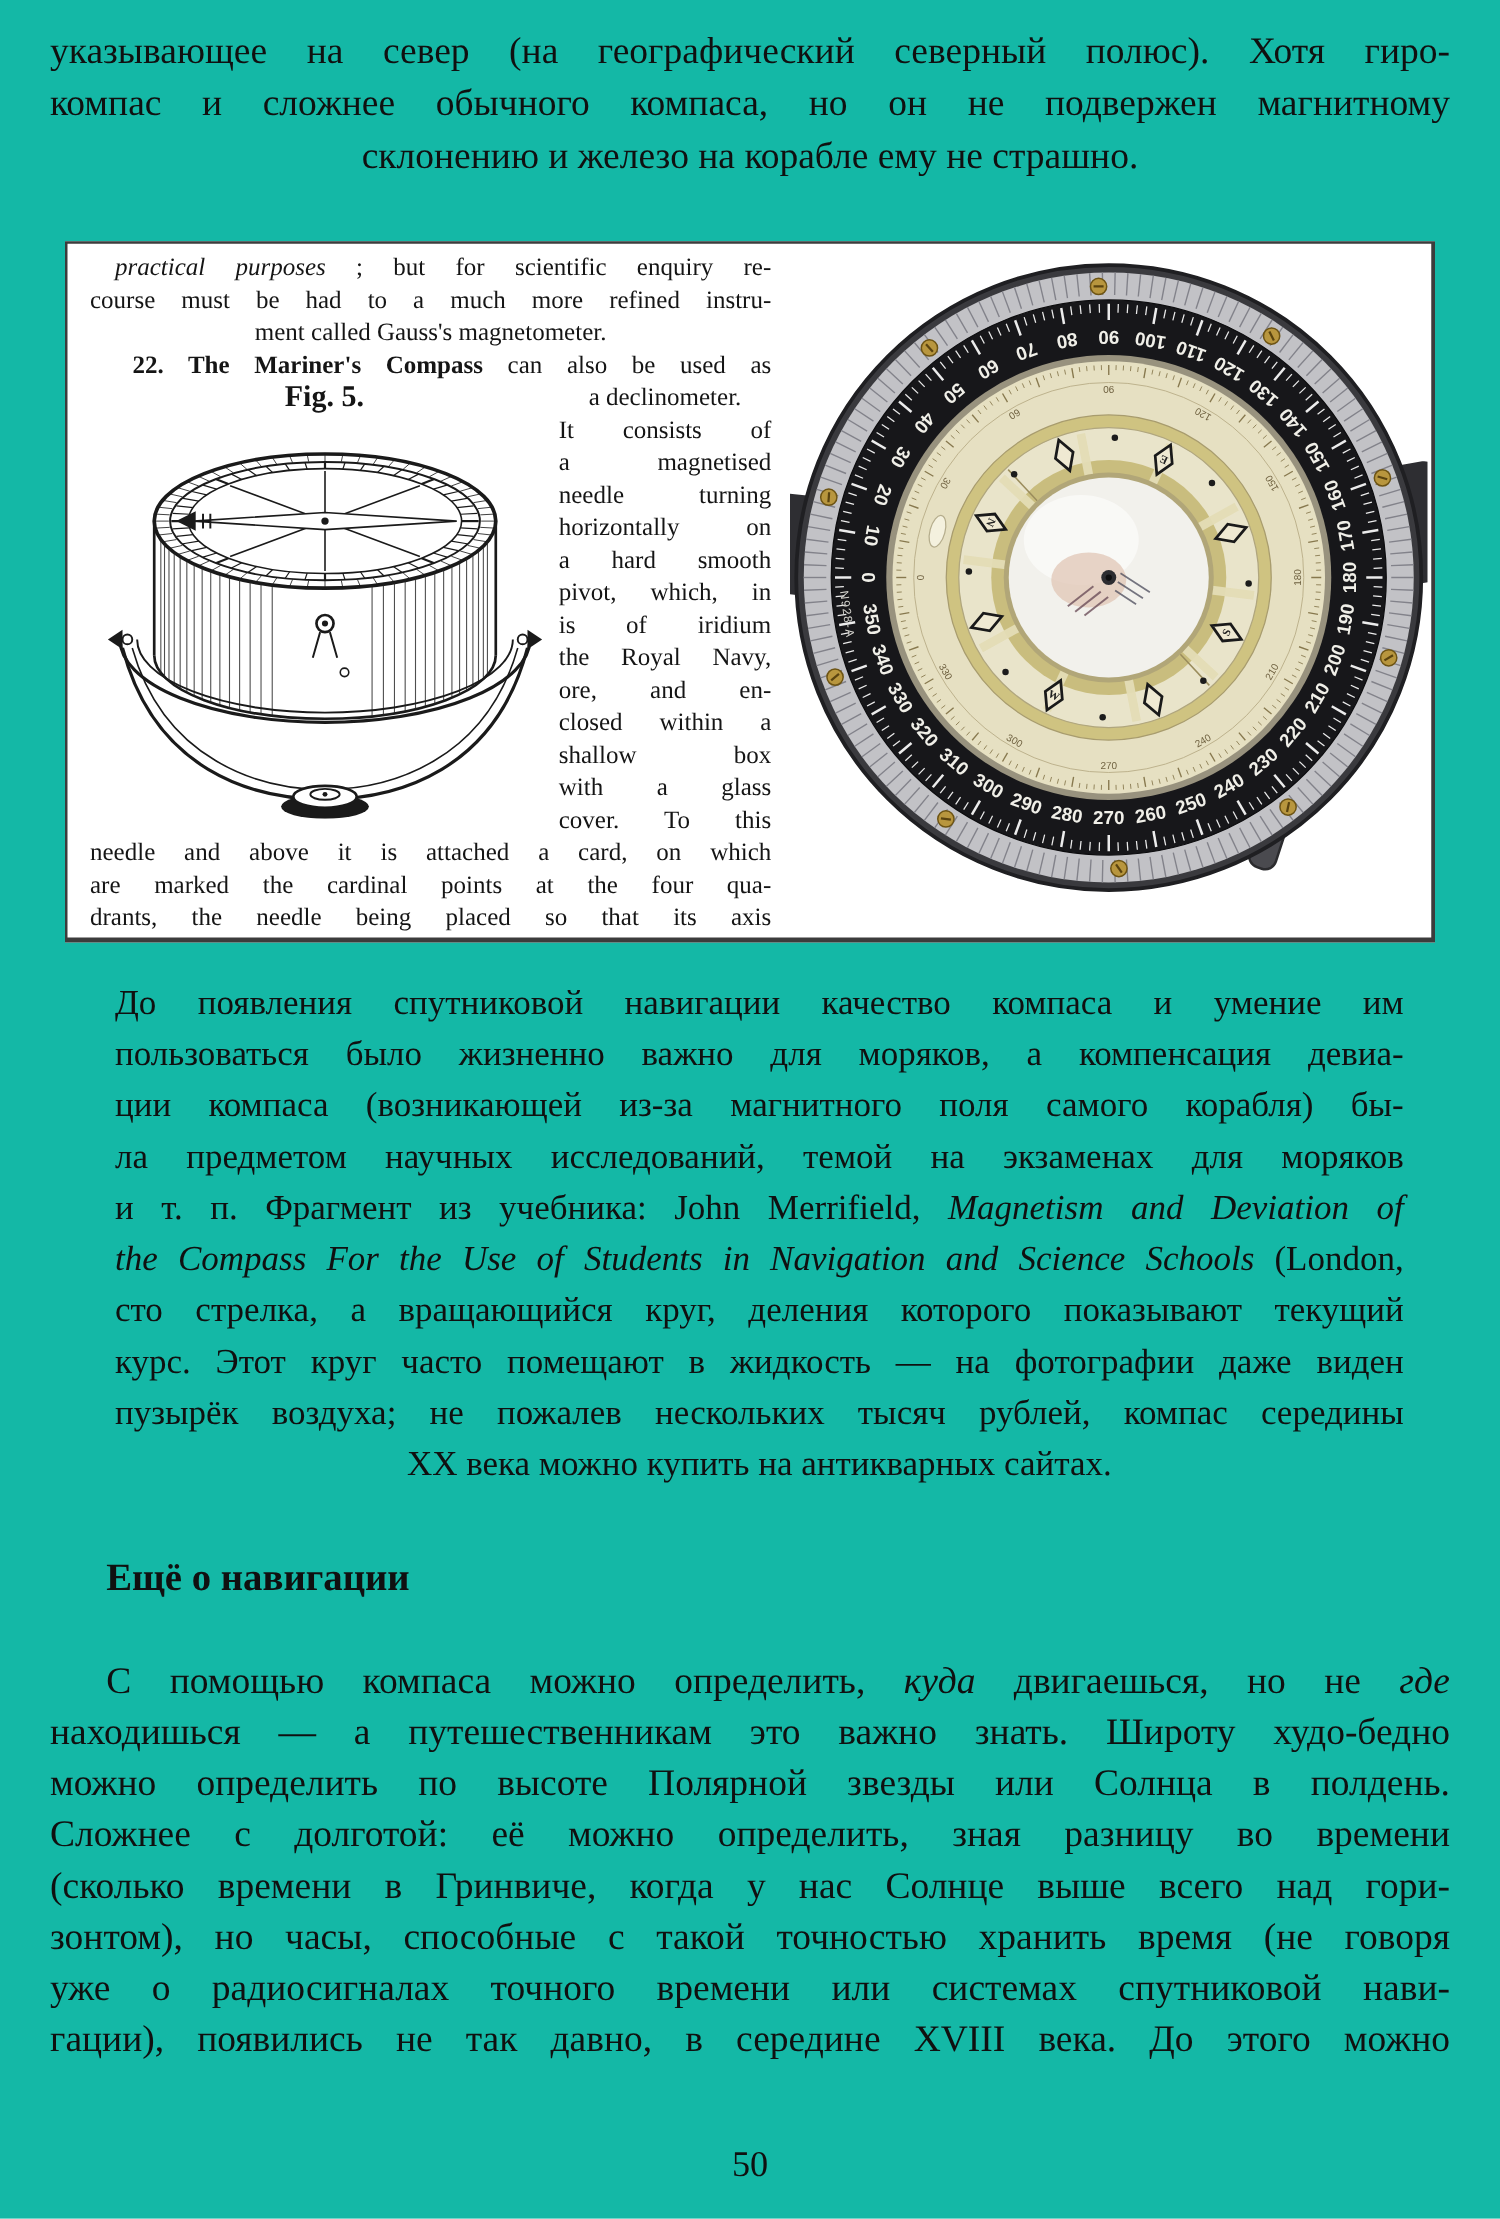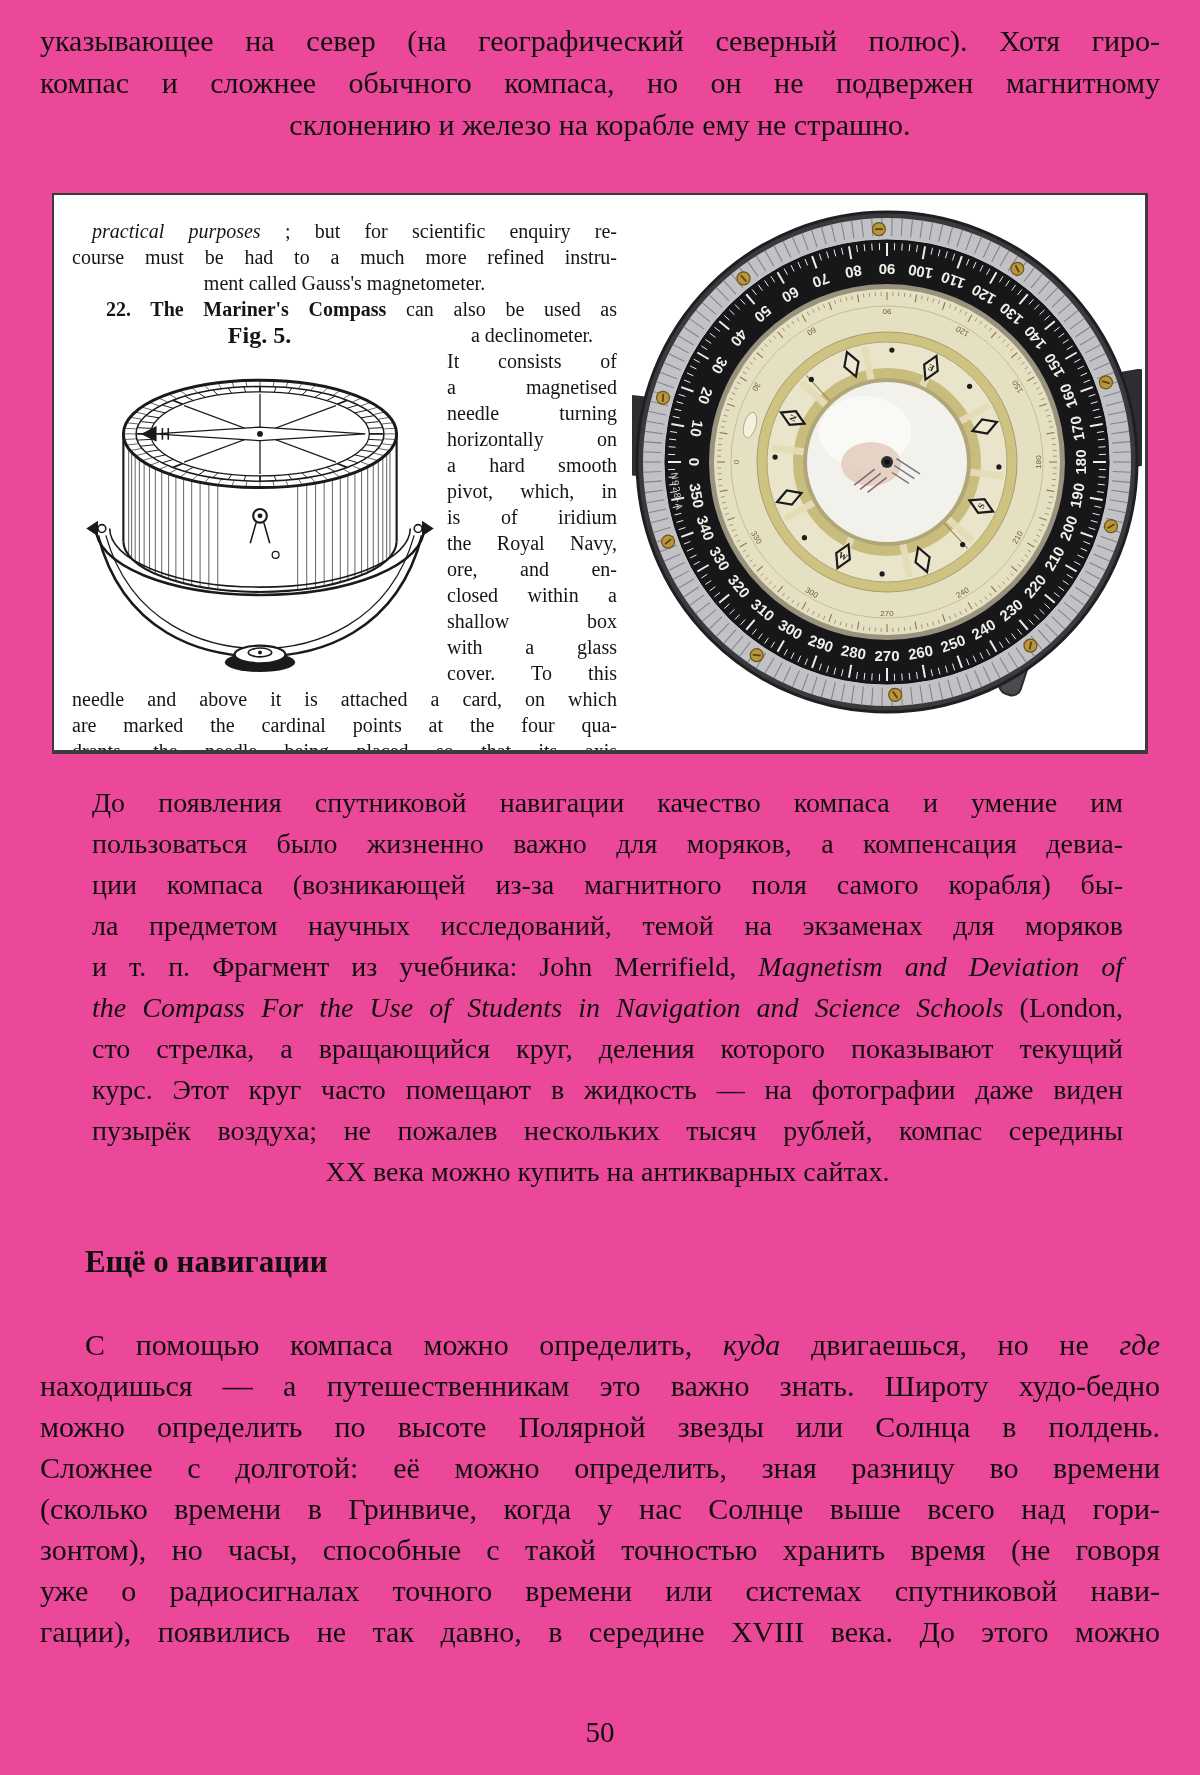--- a/index.html
+++ b/index.html
@@ -1,35 +1,35 @@
 <!DOCTYPE html>
 <html><head>
 <meta charset="utf-8">
 <style>
   html,body{margin:0;padding:0;background:#ffffff;}
   .page{
     width:1200px;height:1775px;box-sizing:border-box;
-    padding:20px 40px 0 40px;position:relative;background:#ec4899;
+    padding:20px 40px 0 40px;position:relative;background:#14b8a6;
     font-family:"Liberation Serif","DejaVu Serif",serif;color:#101010;
   }
   .txt-line{text-align:center;}
   .jl{text-align:justify;text-align-last:justify;}
   .body-block{font-size:30px;line-height:42px;}
   .commentary{font-size:28px;line-height:41px;margin:28px 37px 0 52px;}
   .nav-block{font-size:30px;line-height:41px;margin-top:42px;}
   .ind1{text-indent:20px;}
   .ind2{text-indent:34px;}
   .ind3{text-indent:45px;}
   .frame{
     margin:47px 0 0 12px;width:1096px;height:561px;box-sizing:border-box;
     border:2px solid #3c3c3c;border-bottom-width:4px;border-right-width:3px;
     display:flex;background:#fff;overflow:hidden;
   }
   .excerpt{
-    width:575px;box-sizing:border-box;padding:23px 12px 0 18px;
+    width:575px;box-sizing:border-box;padding:6px 12px 0 18px;
     font-size:20px;line-height:26px;color:#151515;
   }
   .fig-float{
     float:left;width:375px;height:354px;margin:0;
   }
   .fig-caption{
     text-align:center;font-weight:bold;font-size:24px;line-height:26px;height:26px;
   }
   .fig-float svg{display:block;margin:0 auto;}
   .photo-area{flex:1;position:relative;}

